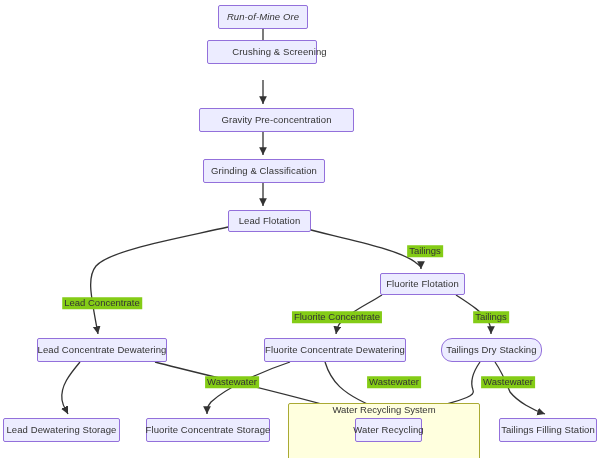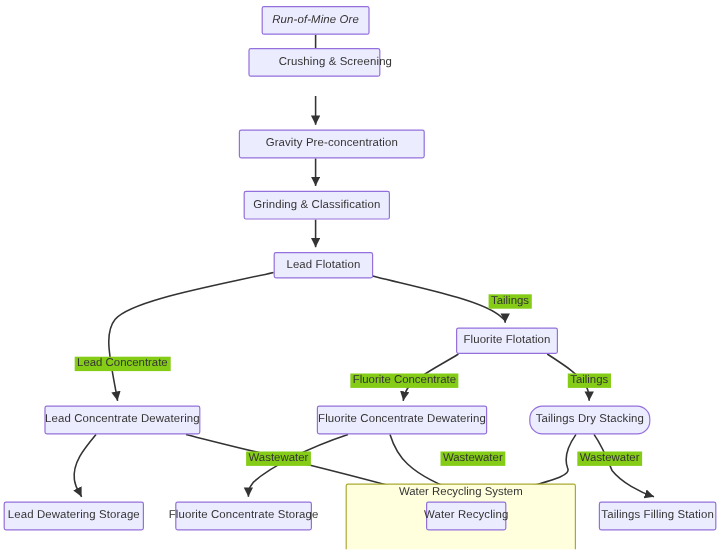--- a/index.html
+++ b/index.html
@@ -116,18 +116,18 @@
       <div class="node" style="left: 218px; top: 5px; width: 90px; height: 24px; font-style: italic;">Run-of-Mine Ore</div>
       <div class="node" style="left: 207px; top: 40px; width: 110px; height: 24px; padding-left: 35px;">Crushing &amp; Screening</div>
       <div class="node" style="left: 199px; top: 108px; width: 155px; height: 24px;">Gravity Pre-concentration</div>
       <div class="node" style="left: 203px; top: 159px; width: 122px; height: 24px;">Grinding &amp; Classification</div>
       <div class="node" style="left: 228px; top: 210px; width: 83px; height: 22px;">Lead Flotation</div>
       <div class="node" style="left: 380px; top: 273px; width: 85px; height: 22px;">Fluorite Flotation</div>
       <div class="node" style="left: 37px; top: 338px; width: 130px; height: 24px;">Lead Concentrate Dewatering</div>
       <div class="node" style="left: 264px; top: 338px; width: 142px; height: 24px;">Fluorite Concentrate Dewatering</div>
       <div class="node" style="left: 441px; top: 338px; width: 101px; height: 24px; border-radius: 11px;">Tailings Dry Stacking</div>
       <div class="node" style="left: 3px; top: 418px; width: 117px; height: 24px;">Lead Dewatering Storage</div>
-      <div class="node" style="left: 146px; top: 418px; width: 114px; height: 24px;">Fluorite Concentrate Storage</div>
+      <div class="node" style="left: 146px; top: 418px; width: 124px; height: 24px;">Fluorite Concentrate Storage</div>
       <div class="node" style="left: 355px; top: 418px; width: 67px; height: 24px;">Water Recycling</div>
       <div class="node" style="left: 499px; top: 418px; width: 98px; height: 24px;">Tailings Filling Station</div>
     </div>
 
 </div>
 
 </body></html>

